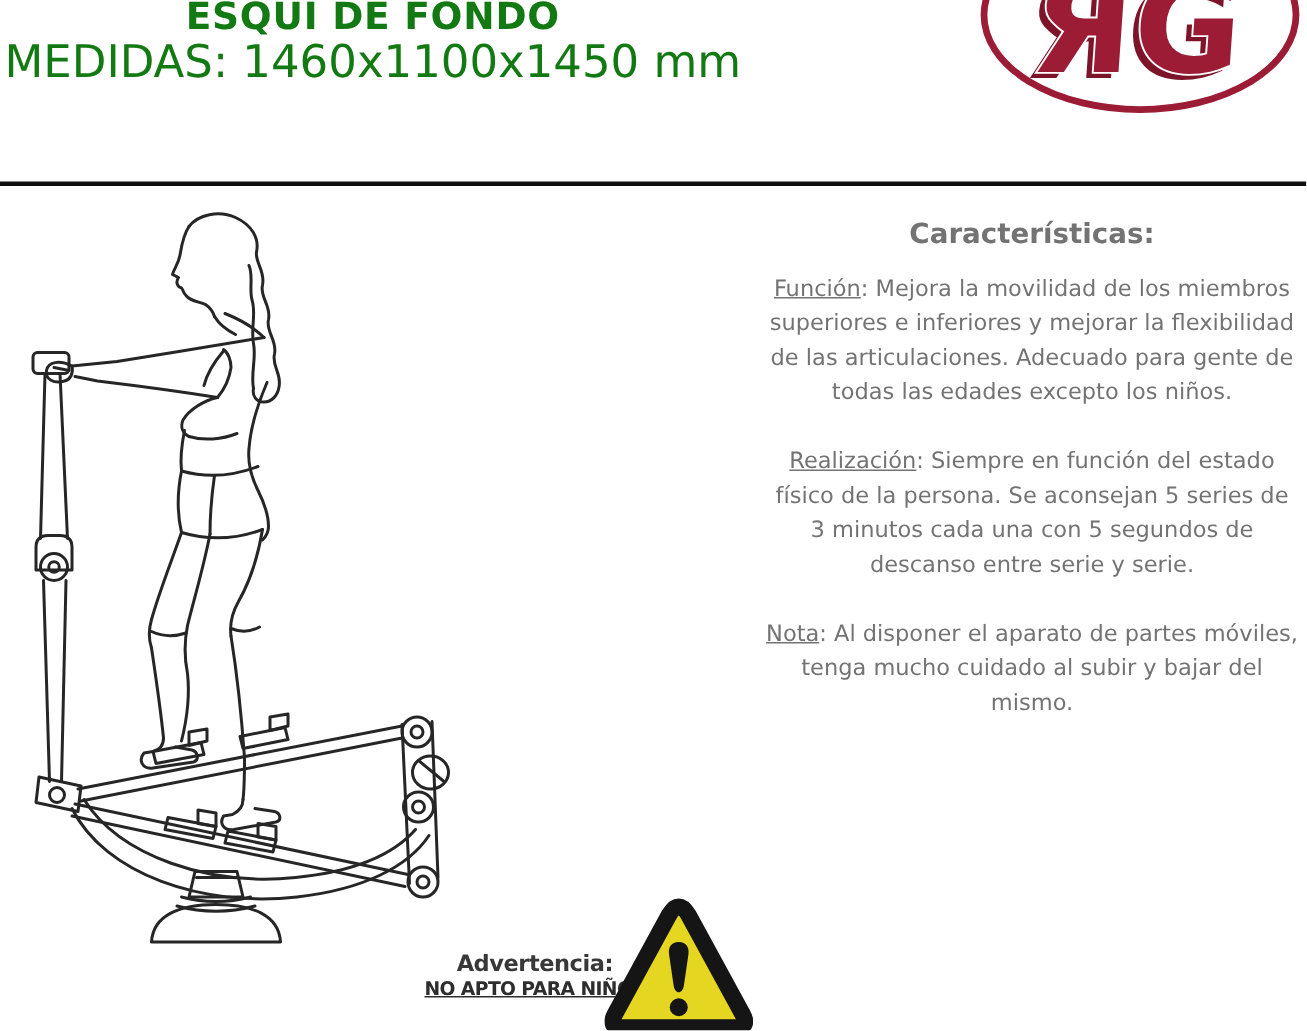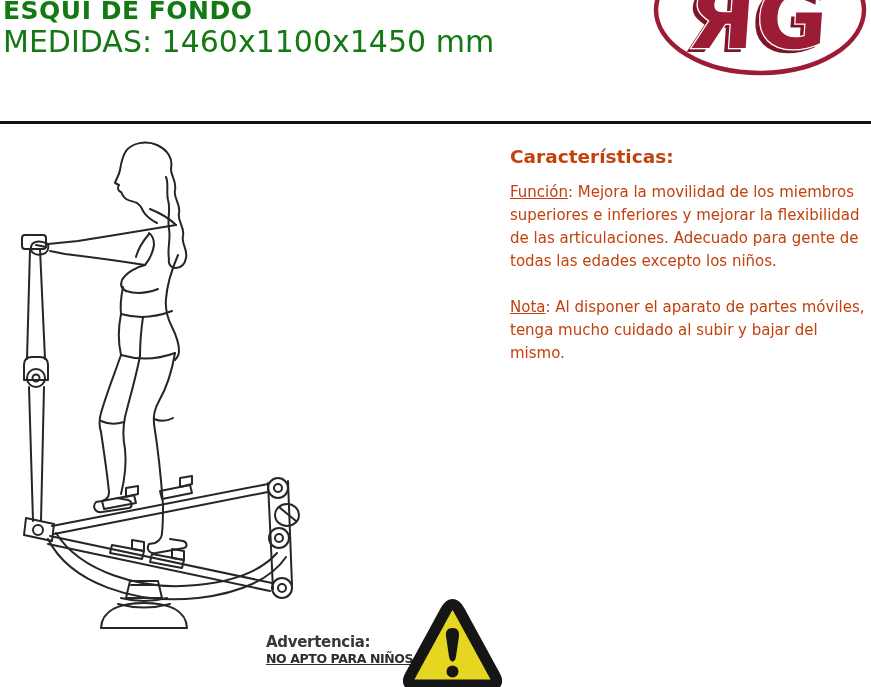--- a/index.html
+++ b/index.html
@@ -1,34 +1,34 @@
 <!DOCTYPE html>
 <html><head>
 <meta charset="utf-8">
 <style>
   html,body{margin:0;padding:0;background:#fff;}
   .page{
     position:relative;width:871px;height:687px;background:#ffffff;
-    overflow:hidden;font-family:"DejaVu Sans",sans-serif;
+    overflow:hidden;font-family:"DejaVu Sans",sans-serif;text-align:center;
   }
   
   .hdr{position:absolute;left:3px;top:-4px;color:#137a13;}
   .hdr .l1{font-size:25px;font-weight:bold;line-height:30px;letter-spacing:.5px;}
   .hdr .l2{font-size:24px;font-weight:bold;line-height:30px;letter-spacing:.5px;}
   .hdr .l3{font-size:30px;font-weight:normal;line-height:31px;}
   .rule{position:absolute;left:0;top:121px;width:871px;height:3px;background:#111;}
   
   .logo{position:absolute;left:650px;top:-52px;width:221px;height:132px;}
   
-  .chars{position:absolute;left:510px;top:146px;width:356px;color:#c2410c;}
+  .chars{position:absolute;left:510px;top:146px;width:356px;color:#737373;}
   .chars h2{margin:0 0 14px 0;font-size:18.5px;font-weight:bold;}
   .chars p{margin:0 0 23px 0;font-size:15px;line-height:23px;}
   .chars .lbl{text-decoration:underline;}
   
-  .warn{position:absolute;left:266px;top:633px;color:#383838;white-space:nowrap;}
+  .warn{position:absolute;left:283px;top:633px;color:#383838;white-space:nowrap;}
   .warn .w1{font-size:15px;font-weight:bold;letter-spacing:-.3px;line-height:18px;}
   .warn .w2{font-size:12.5px;font-weight:bold;letter-spacing:-.4px;line-height:15px;
             text-decoration:underline;color:#2d2d2d;}
   .tri{position:absolute;left:403px;top:598px;width:99px;height:100px;}
   
   .illus{position:absolute;left:0;top:137px;width:330px;height:550px;}
   .illus path,.illus line,.illus rect,.illus circle,.illus ellipse{
     fill:none;stroke:#262626;stroke-width:2;stroke-linecap:round;stroke-linejoin:round;}
 </style>
 </head>
@@ -140,20 +140,21 @@
       <path d="M175,216 C172,234 167,250 159,264 C155,271 153,279 154,287"></path>
       <path d="M154,287 C158,312 161,340 163,368 C163,378 163,388 162,396"></path>
       <path d="M154,282 Q164,286 173,281"></path>
       <path d="M162,396 C162,401 159,404 155,406 L149,407 C146,412 149,417 156,416 L184,411 C188,410 187,405 183,404 L170,402"></path>
     </g>
   </svg>
 
   <section class="chars">
     <h2>Características:</h2>
     <p><span class="lbl">Función</span><span>: Mejora la movilidad de los miembros superiores e inferiores y mejorar la flexibilidad de las articulaciones. Adecuado para gente de todas las edades excepto los niños.</span></p>
+    <p><span class="lbl">Realización</span><span>: Siempre en función del estado físico de la persona. Se aconsejan 5 series de 3 minutos cada una con 5 segundos de descanso entre serie y serie.</span></p>
     <p><span class="lbl">Nota</span><span>: Al disponer el aparato de partes móviles, tenga mucho cuidado al subir y bajar del mismo.</span></p>
   </section>
 
   <div class="warn">
     <div class="w1">Advertencia:</div>
     <div class="w2">NO APTO PARA NIÑOS</div>
   </div>
 
   <svg class="tri" viewBox="0 0 99 100">
     <path d="M43,12 Q49.5,1 56,12 L92,78 Q97,87 87,87 L12,87 Q2,87 7,78 Z" fill="#e5d622" stroke="#151515" stroke-width="11" stroke-linejoin="round"></path>

